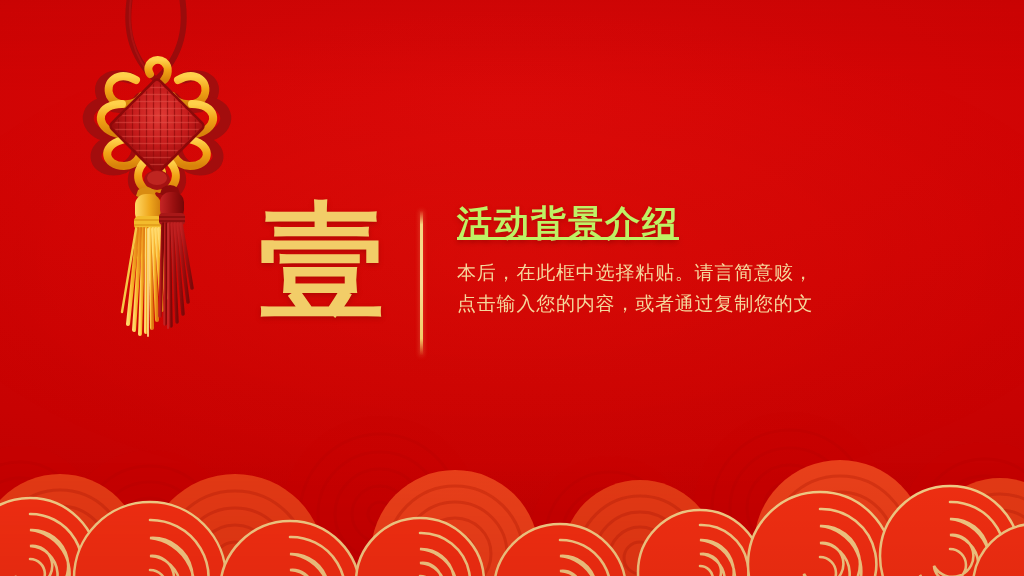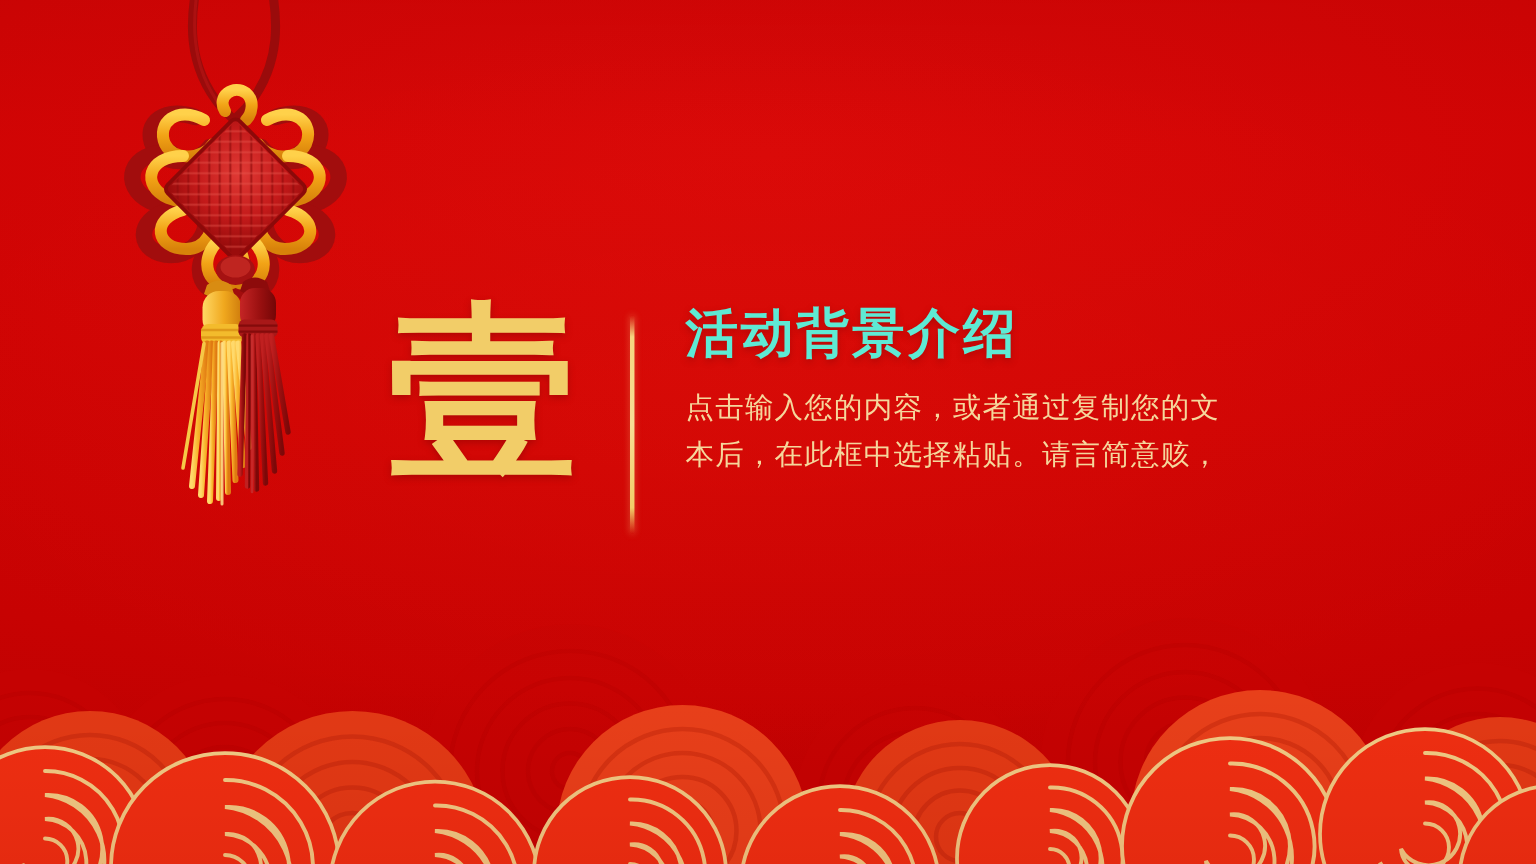--- a/index.html
+++ b/index.html
@@ -86,27 +86,28 @@
         #f2cd68 88%,
         rgba(242,205,104,0.05) 100%);
     box-shadow: 0 0 5px rgba(255,220,140,0.35);
   }
   .texts {
     margin-left: 34px;
     padding-top: 8px;
     flex: 1 1 auto;
   }
   .heading {
-    color: #5eead4;
+    color: #bef264;
     font-size: 35px;
     font-weight: 700;
     letter-spacing: 2px;
     line-height: 1.1;
     margin: 0 0 14px 0;
     text-shadow: 0 2px 5px rgba(110,0,0,0.35);
+    text-decoration: underline;
   }
   .body-line {
     color: #f5d79c;
     font-size: 19px;
     line-height: 31px;
     letter-spacing: 0.8px;
     white-space: nowrap;
   }
 </style>
 </head>
@@ -421,18 +422,18 @@
 
   <div class="content">
 
     <div class="numeral">壹</div>
 
     <div class="divider"></div>
 
     <div class="texts">
       <h1 class="heading">活动背景介绍</h1>
 
+      <div class="body-line">本后，在此框中选择粘贴。请言简意赅，</div>
       <div class="body-line">点击输入您的内容，或者通过复制您的文</div>
-      <div class="body-line">本后，在此框中选择粘贴。请言简意赅，</div>
     </div>
   </div>
 
 </div>
 
 </body></html>

